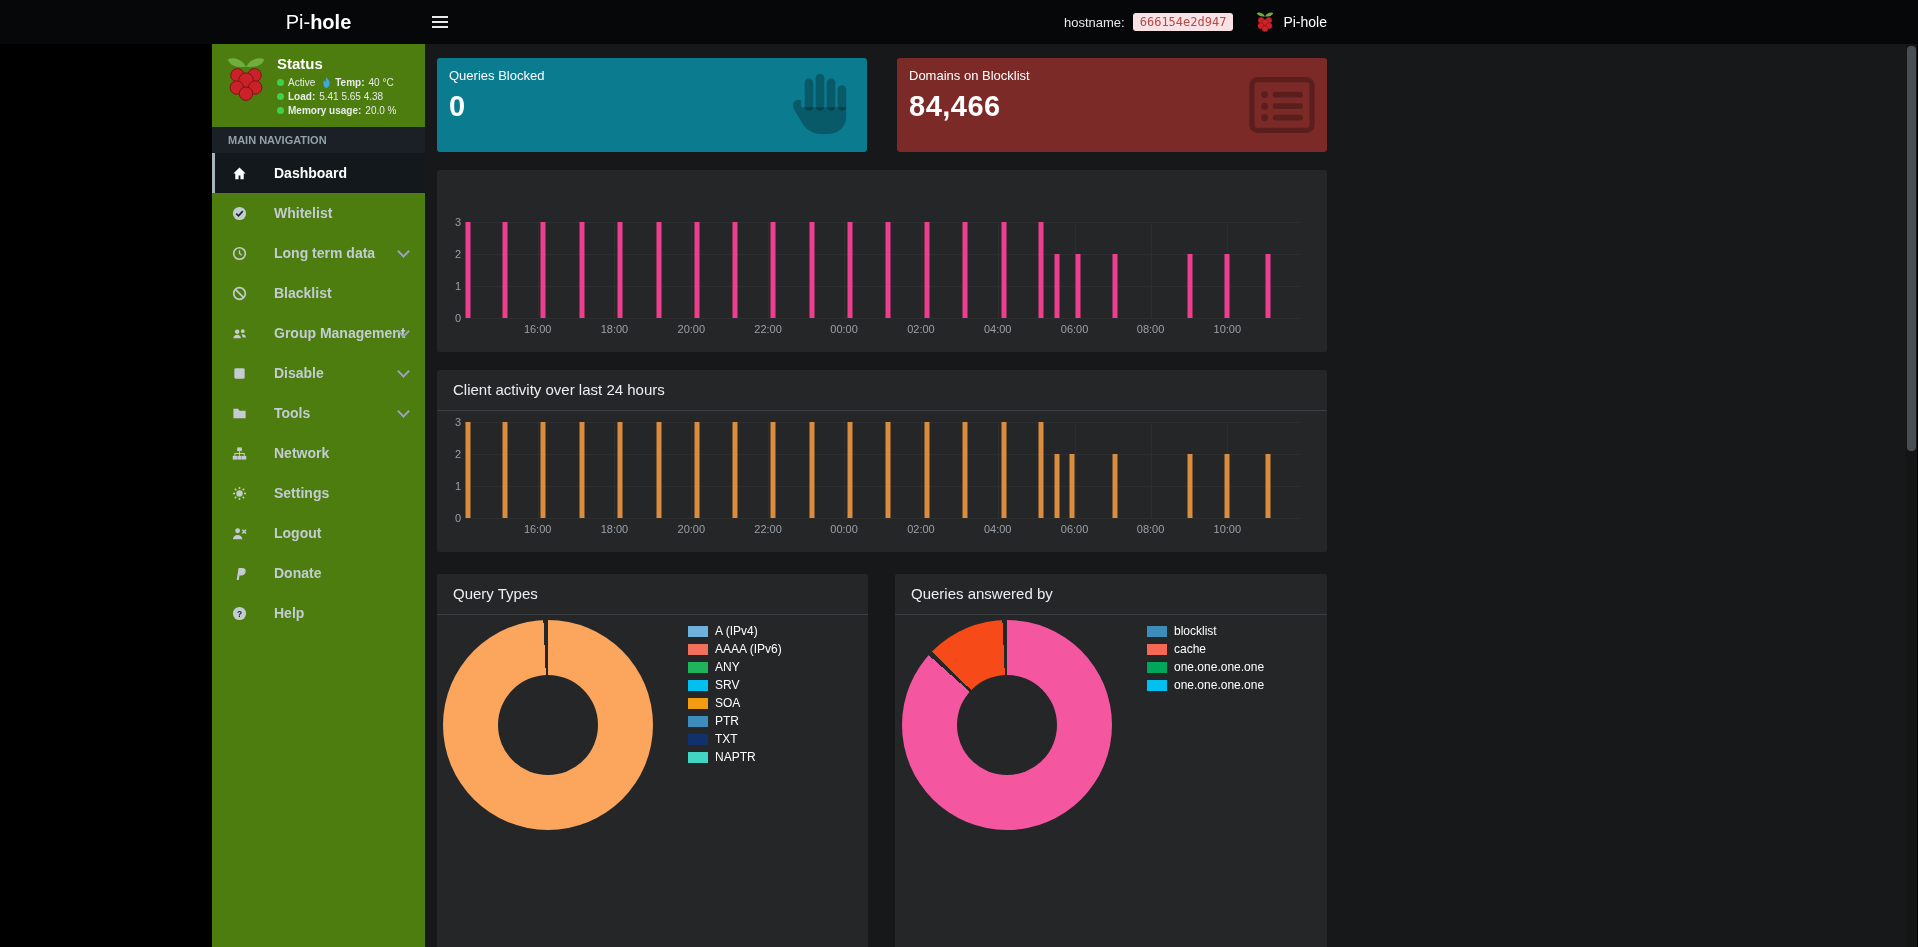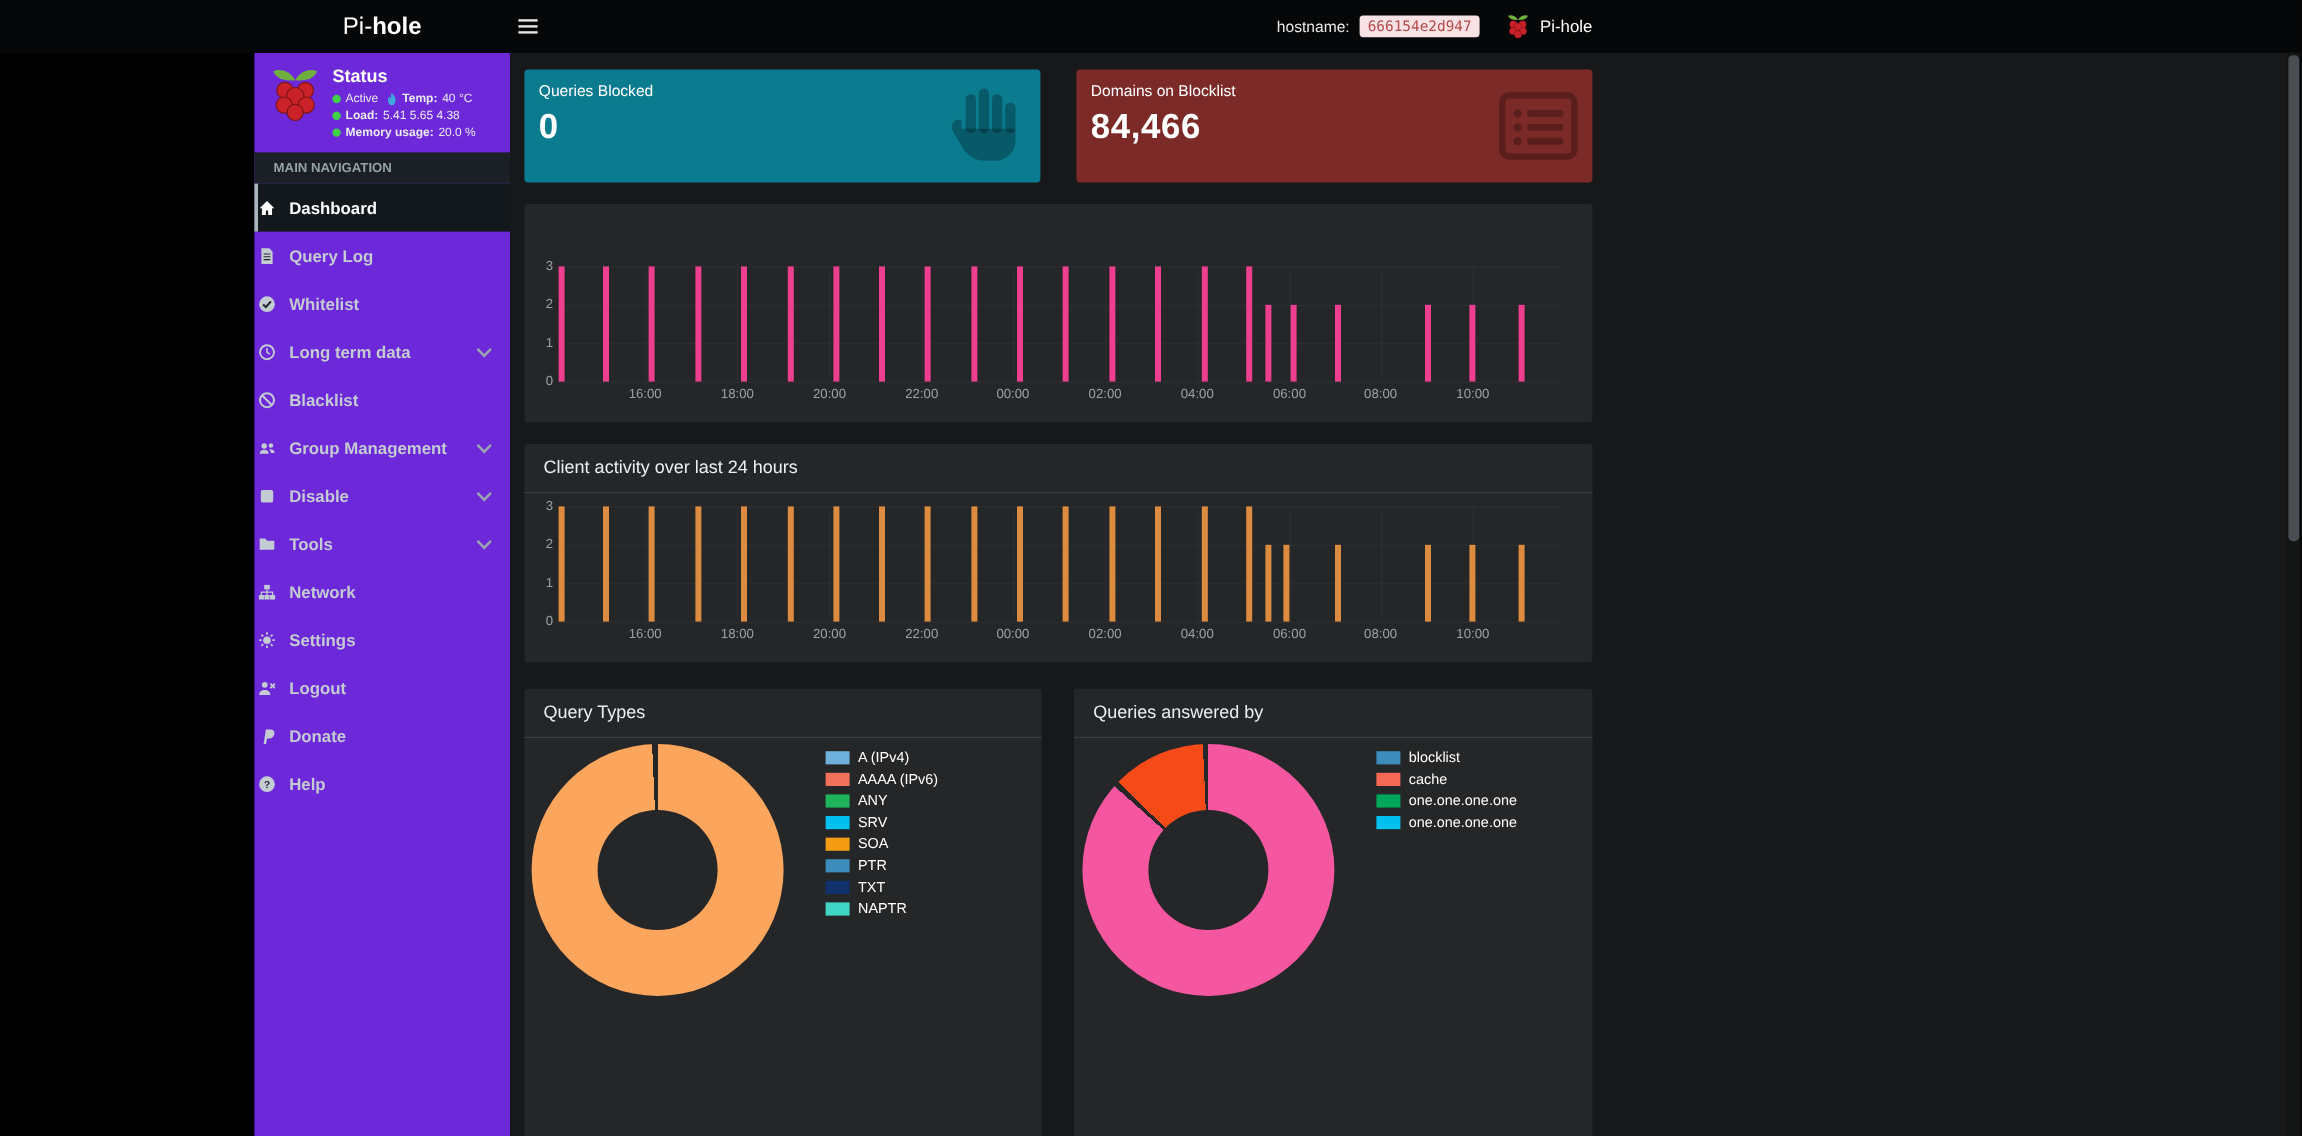--- a/index.html
+++ b/index.html
@@ -15,33 +15,33 @@
   .hamburger span{display:block;width:16px;height:2px;background:#e8e8e8;margin:3px 0;}
   .nav-right{position:absolute;right:591px;top:0;height:44px;display:flex;align-items:center;gap:8px;}
   .hostname-label{font-size:13px;color:#e8e8e8;}
   .hostname-badge{background:#f9e2e5;color:#b34a48;font-family:"DejaVu Sans Mono",monospace;
                   font-size:12px;padding:2px 7px;border-radius:3px;}
   .nav-logo{margin-left:14px;display:flex;}
   .nav-logo svg{width:20px;height:24px;}
   .nav-user{font-size:14px;color:#fff;cursor:pointer;}
 
   
-  .sidebar{position:absolute;left:212px;top:44px;width:213px;height:903px;background:#6d28d9;}
+  .sidebar{position:absolute;left:212px;top:44px;width:213px;height:903px;background:#4d7c0f;}
   .status-box{padding:10px 6px 8px 12px;display:flex;gap:9px;}
   .status-logo svg{width:44px;height:50px;}
   .status-title{font-size:15px;font-weight:700;margin:1px 0 5px;}
   .status-line{font-size:10px;color:#e9ebed;margin-bottom:3px;display:flex;align-items:center;gap:4px;white-space:nowrap;}
   .status-line b{font-weight:700;}
   .dot{width:7px;height:7px;border-radius:50%;background:#3fd148;display:inline-block;flex:0 0 7px;}
   .temp-icon{display:flex;margin-left:3px;}
   .temp-icon svg{width:9px;height:11px;}
   .nav-label{background:#1a2025;color:#93a1a8;font-size:11px;font-weight:700;padding:7px 0 7px 16px;}
   .menu{list-style:none;margin:0;padding:0;}
-  .menu-item{position:relative;height:40px;display:flex;align-items:center;
-             color:#c3ccd2;font-size:14px;font-weight:600;cursor:pointer;border-left:3px solid transparent;}
+  .menu-item{position:relative;height:40px;display:flex;align-items:center;padding-left:17px;
+             color:#c3ccd2;font-size:14px;font-weight:600;cursor:pointer;border-left:3px solid transparent;gap:16px;}
   .menu-item.active{background:#12181c;border-left-color:#a7b4ba;color:#fff;}
   .mi-icon{width:16px;margin-right:10px;flex:0 0 16px;display:flex;}
   .mi-icon svg{width:15px;height:15px;}
   .chev{position:absolute;right:17px;top:14px;width:7px;height:7px;
         border-right:2px solid #9aa7ad;border-bottom:2px solid #9aa7ad;transform:rotate(45deg);}
 
   
   .main{position:absolute;left:425px;top:44px;width:1483px;height:903px;background:#161819;}
   .cards{position:absolute;left:12px;top:14px;width:890px;height:94px;display:flex;gap:30px;}
   .card{flex:1;position:relative;border-radius:3px;padding:10px 12px;box-sizing:border-box;overflow:hidden;}
@@ -154,29 +154,20 @@
   </div>
   <div class="nav-label">MAIN NAVIGATION</div>
   <ul class="menu" id="menu">
       <li class="menu-item active">
         <span class="mi-icon">
           <svg viewBox="0 0 16 16">
             <path d="M8 1.5 1.5 8h2v6h3.5v-4h2v4H12.5V8h2z" fill="currentColor"></path>
           </svg>
         </span>
         <span class="mi-label">Dashboard</span>
-      </li>
-      <li class="menu-item">
-        <span class="mi-icon">
-          <svg viewBox="0 0 16 16">
-            <path d="M3 1h7l3 3v11H3z" fill="currentColor"></path>
-            <path d="M5 6h6M5 8.5h6M5 11h6" stroke="#20262b" stroke-width="1" fill="none"></path>
-          </svg>
-        </span>
-        <span class="mi-label">Query Log</span>
       </li>
       <li class="menu-item">
         <span class="mi-icon">
           <svg viewBox="0 0 16 16">
             <circle cx="8" cy="8" r="7" fill="currentColor"></circle>
             <path d="M4.5 8.2 7 10.5l4.5-5" stroke="#20262b" stroke-width="1.8" fill="none"></path>
           </svg>
         </span>
         <span class="mi-label">Whitelist</span>
       </li>

